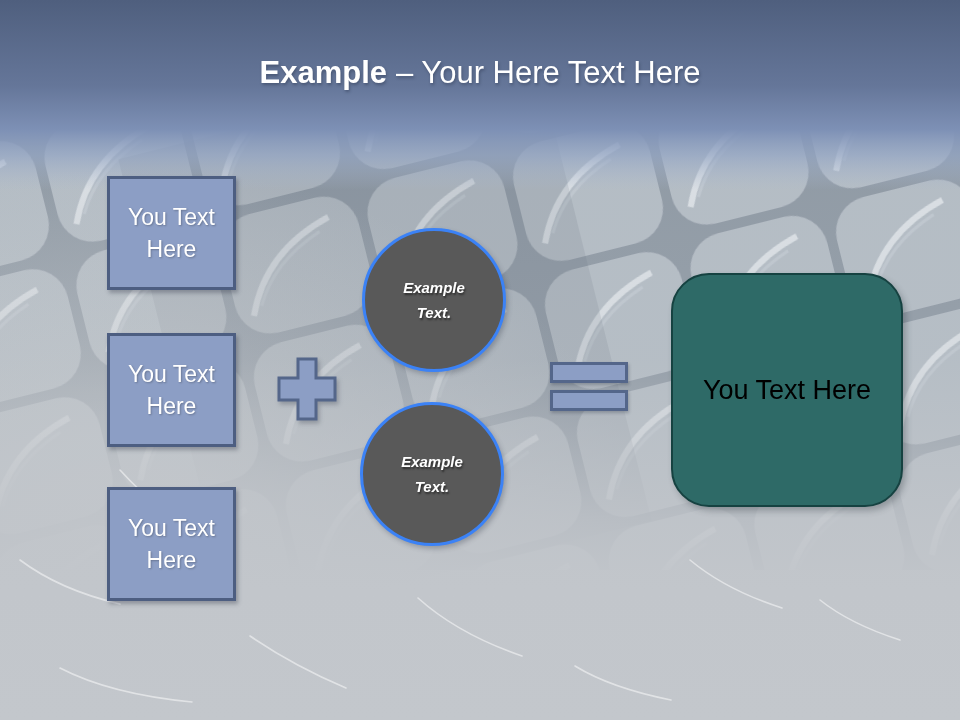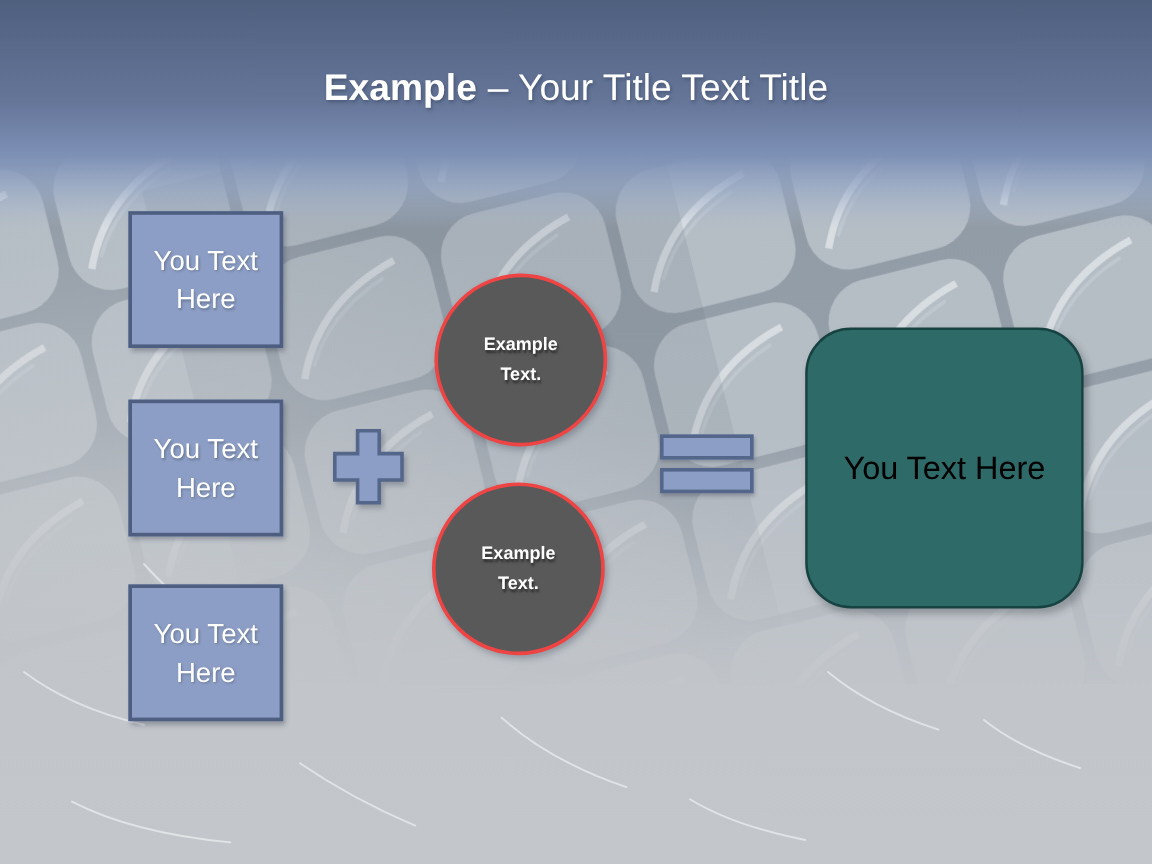--- a/index.html
+++ b/index.html
@@ -37,23 +37,23 @@
 
   .equals{position:absolute;left:550px;top:362px;width:78px;}
   .equals .bar{
     height:21px;background:#8c9ec5;border:3px solid #54668a;box-sizing:border-box;
     box-shadow:1px 2px 3px rgba(45,52,70,.3);
   }
   .equals .bar + .bar{margin-top:7px;}
 
   .circle{
     position:absolute;width:144px;height:144px;border-radius:50%;box-sizing:border-box;
-    background:#595959;border:3px solid #ef4444;
+    background:#595959;border:3px solid #3b82f6;
     display:flex;align-items:center;justify-content:center;text-align:center;
-    color:#ffffff;font-weight:bold;font-size:15px;line-height:25px;
+    color:#ffffff;font-weight:bold;font-style:italic;font-size:15px;line-height:25px;
     text-shadow:1px 2px 2px rgba(0,0,0,.5);
     box-shadow:2px 3px 5px rgba(45,52,70,.3);
   }
   .circle .lbl{width:90px;}
   .pos-c1{left:362px;top:228px;}
   .pos-c2{left:360px;top:402px;}
 
   .result-box{
     position:absolute;left:671px;top:273px;width:232px;height:234px;box-sizing:border-box;
     background:#2e6a67;border:2px solid #164241;border-radius:38px;
@@ -108,21 +108,21 @@
       <path d="M418 598 q40 36 104 58"></path>
       <path d="M575 666 q36 22 96 34"></path>
       <path d="M690 560 q36 30 92 48"></path>
       <path d="M820 600 q30 24 80 40"></path>
       <path d="M120 470 q36 40 82 66"></path>
       <path d="M20 560 q40 30 100 44"></path>
     </g>
   </svg>
 
   <div class="title">
-    <span class="title-bold">Example</span><span class="title-rest">– Your Title Text Title</span>
+    <span class="title-bold">Example</span><span class="title-rest">– Your Here Text Here</span>
   </div>
 
   <div class="input-box pos-b1">
     <span class="lbl">You Text Here</span>
   </div>
   <div class="input-box pos-b2">
     <span class="lbl">You Text Here</span>
   </div>
   <div class="input-box pos-b3">
     <span class="lbl">You Text Here</span>

